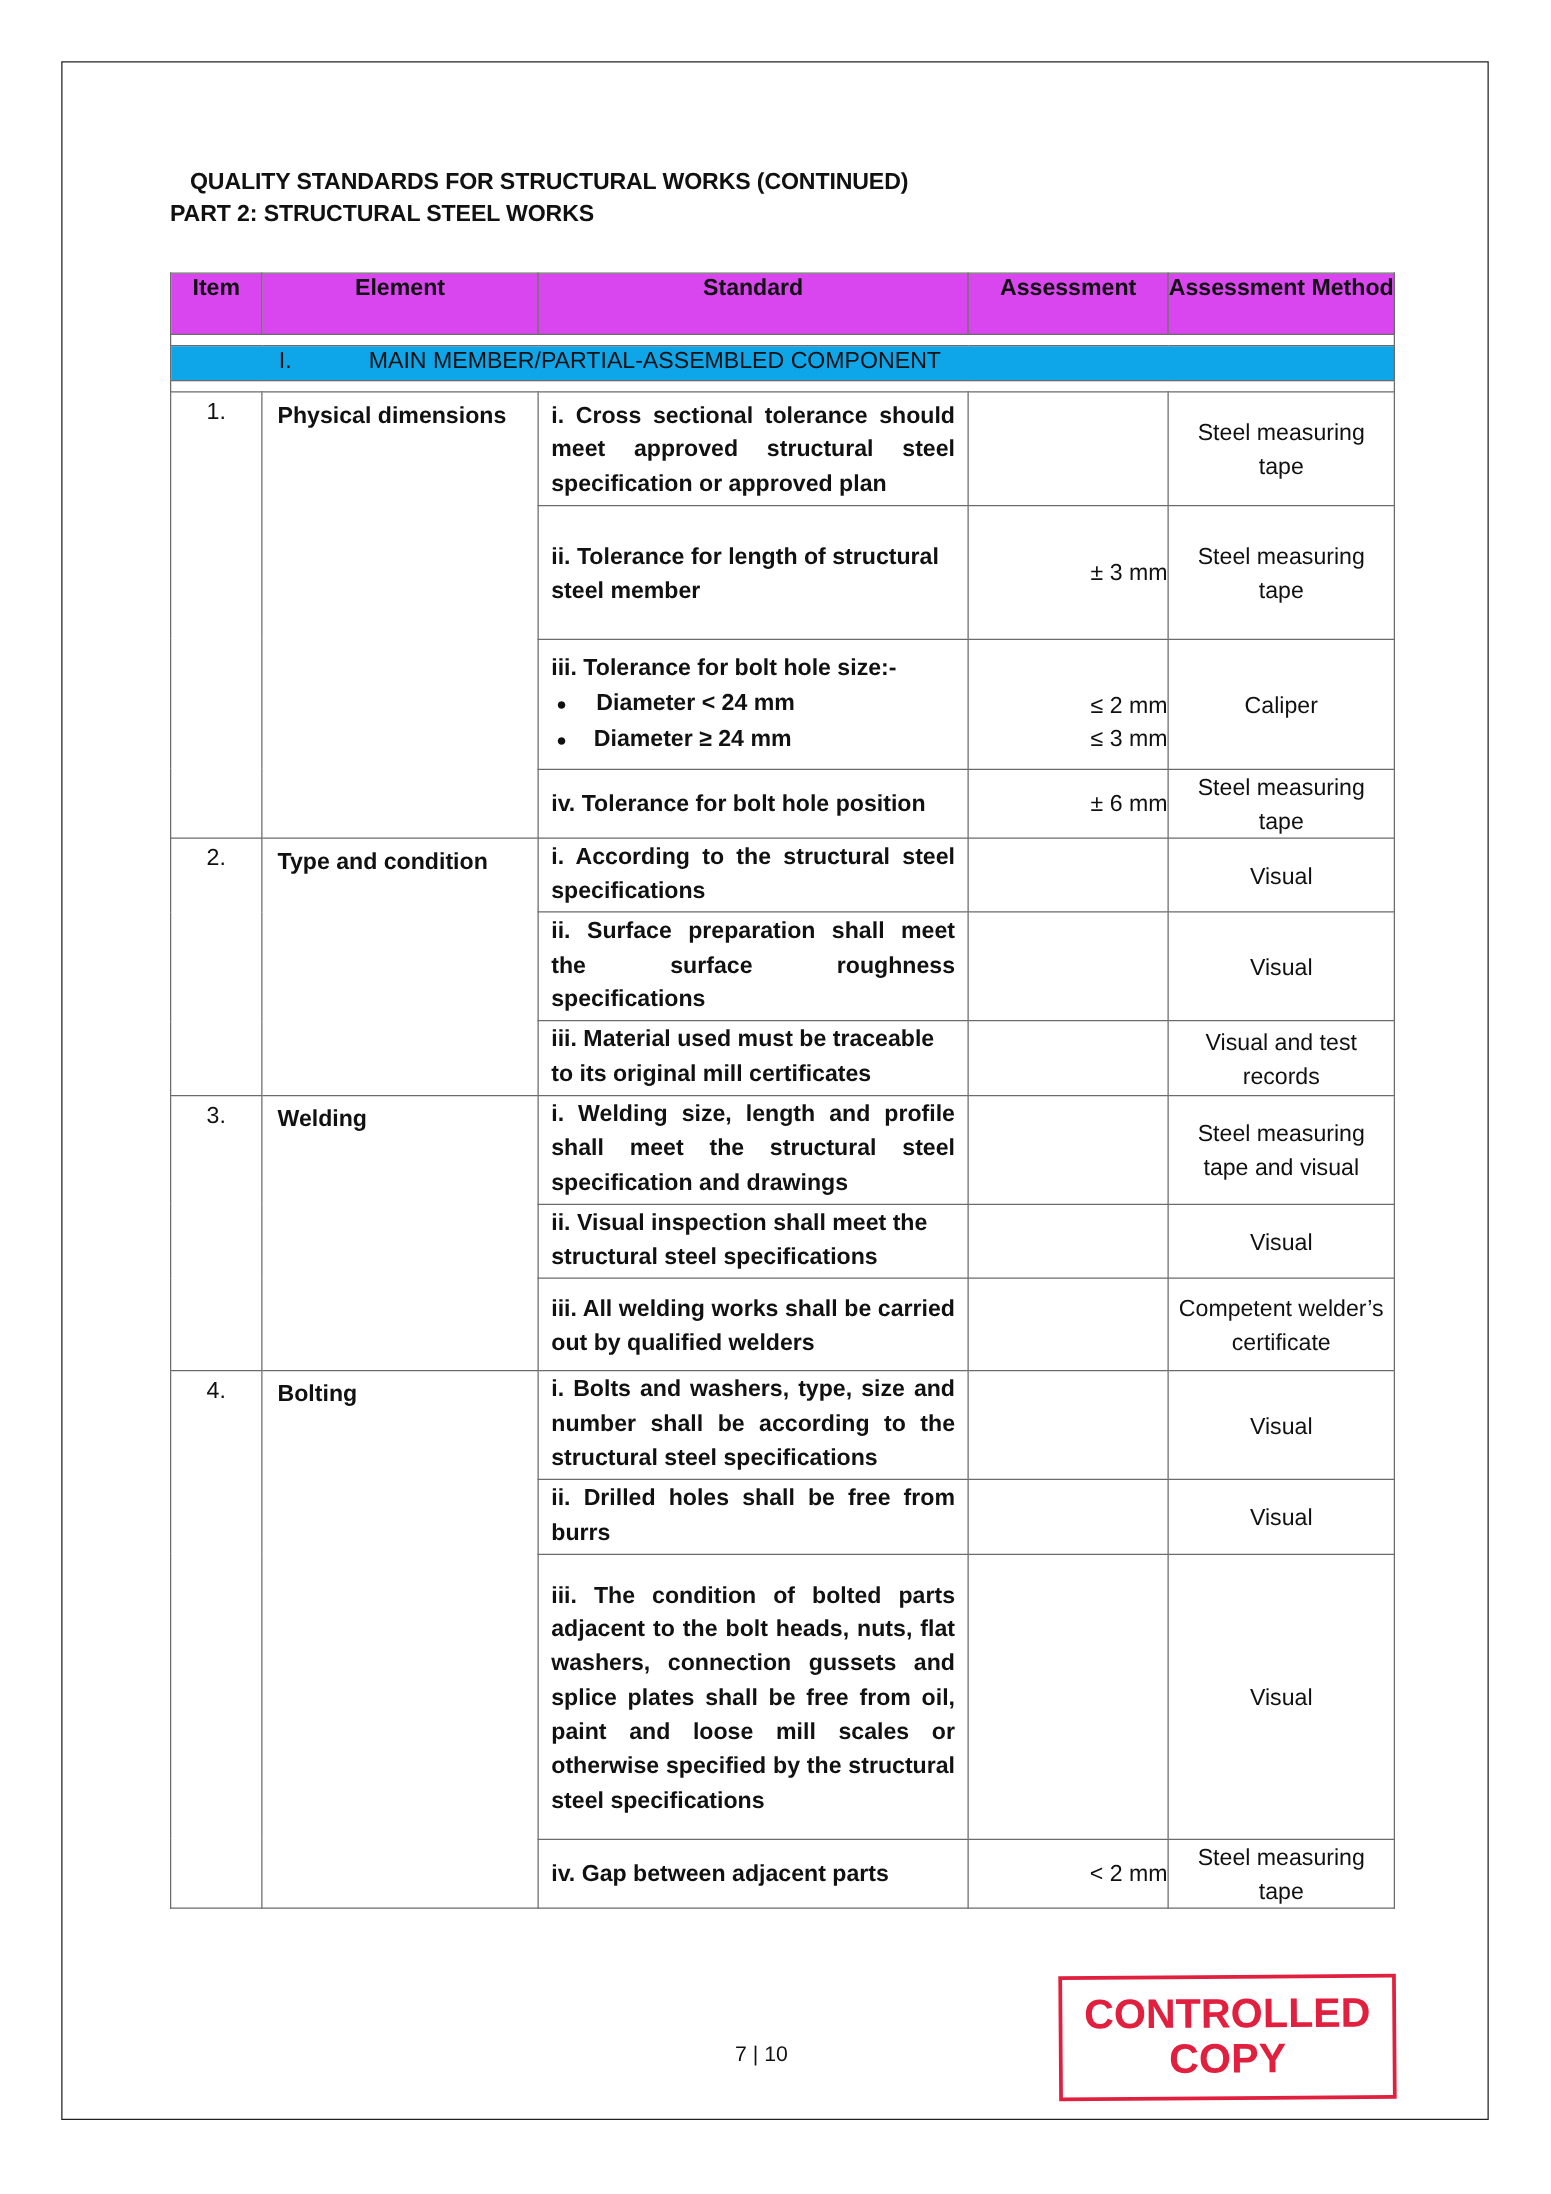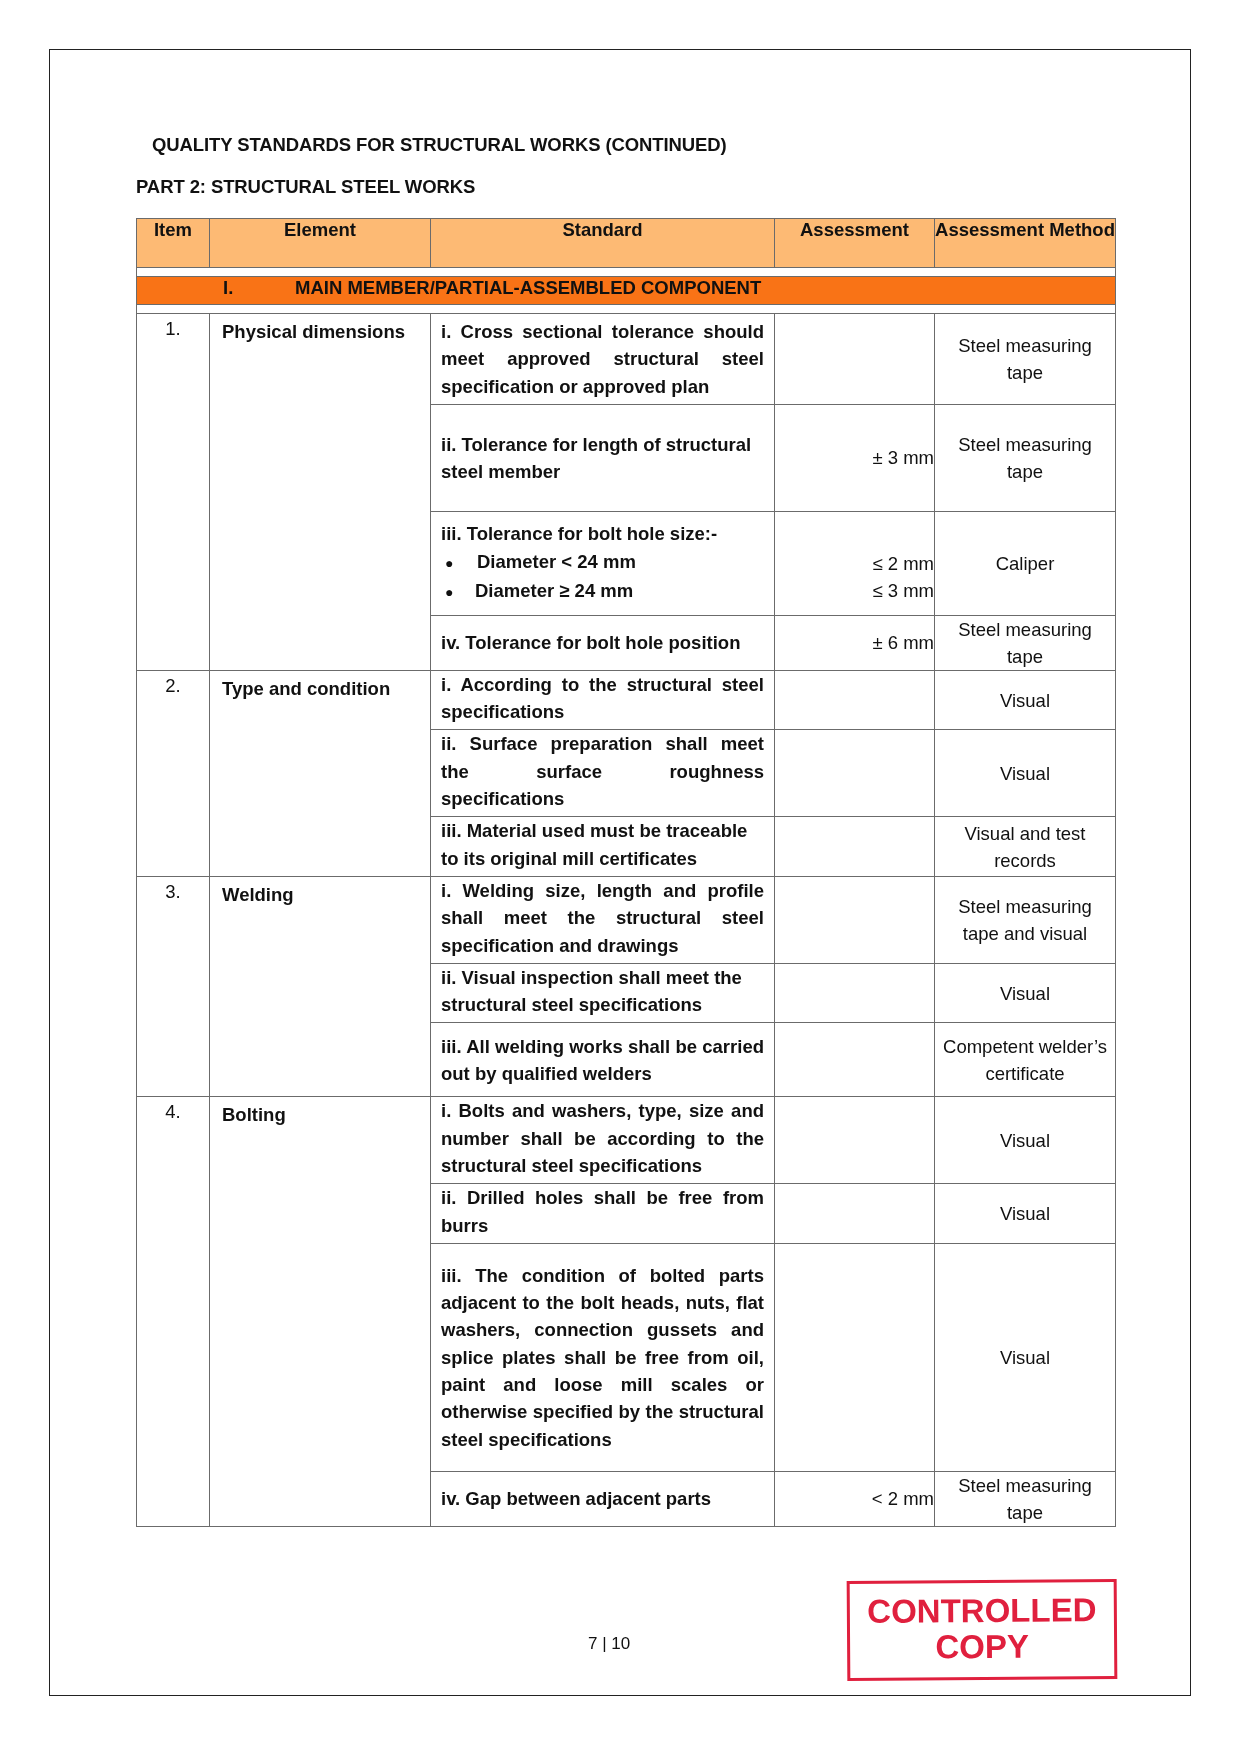--- a/index.html
+++ b/index.html
@@ -1,26 +1,26 @@
 <!DOCTYPE html>
 <html><head>
 <meta charset="utf-8">
 <style>
   html, body { margin: 0; padding: 0; background: #ffffff; }
   body { width: 1241px; height: 1755px; position: relative; font-family: "Liberation Sans", sans-serif; color: #111; }
   .page-frame { position: absolute; left: 49px; top: 49px; width: 1142px; height: 1647px; border: 1.5px solid #222; box-sizing: border-box; }
   .doc-title { position: absolute; left: 152px; top: 134px; font-size: 18.5px; font-weight: bold; letter-spacing: -0.1px; }
-  .doc-subtitle { position: absolute; left: 136px; top: 176px; font-size: 18.5px; font-weight: bold; letter-spacing: -0.1px; }
+  .doc-subtitle { position: absolute; left: 136px; top: 160px; font-size: 18.5px; font-weight: bold; letter-spacing: -0.1px; }
 
   table.qs { position: absolute; left: 136px; top: 218px; width: 979px; border-collapse: collapse; table-layout: fixed; font-size: 18.5px; }
   table.qs td, table.qs th { border: 1.2px solid #6b6b6b; padding: 0; vertical-align: top; }
   col.c-item { width: 73px; } col.c-el { width: 221px; } col.c-std { width: 344px; } col.c-tol { width: 160px; } col.c-asm { width: 181px; }
-  .hdr th { background: #fdba74; font-weight: bold; height: 48px; text-align: center; vertical-align: middle; line-height: 22px; }
+  .hdr th { background: #d946ef; font-weight: bold; height: 48px; text-align: center; vertical-align: middle; line-height: 22px; }
   .spacer td { height: 8px; background: #fff; }
-  .section td { background: #f97316; height: 27px; font-weight: bold; vertical-align: middle; }
+  .section td { background: #0ea5e9; height: 27px; font-weight: normal; vertical-align: middle; }
   .section .num { display: inline-block; width: 72px; padding-left: 86px; }
   .cell-item { text-align: center; padding-top: 4px !important; }
   .cell-el { font-weight: bold; padding: 4px 10px 0 12px !important; line-height: 27px; }
   .cell-std { padding: 4px 10px 4px 10px !important; line-height: 27.3px; text-align: justify; font-weight: bold; }
   .cell-std.left { text-align: left; }
   .cell-tol { text-align: right; vertical-align: middle !important; line-height: 27px; }
   .cell-asm { text-align: center; vertical-align: middle !important; line-height: 27px; padding: 0 6px !important; }
   .mid { vertical-align: middle !important; margin-left: 36px; }
   .bullet { display: flex; align-items: baseline; }
   .bullet .dot { width: 14px; padding-left: 4px; font-size: 14px; }

